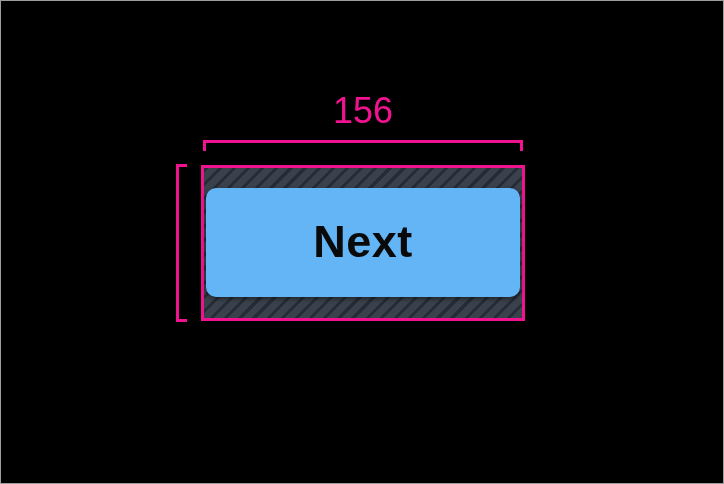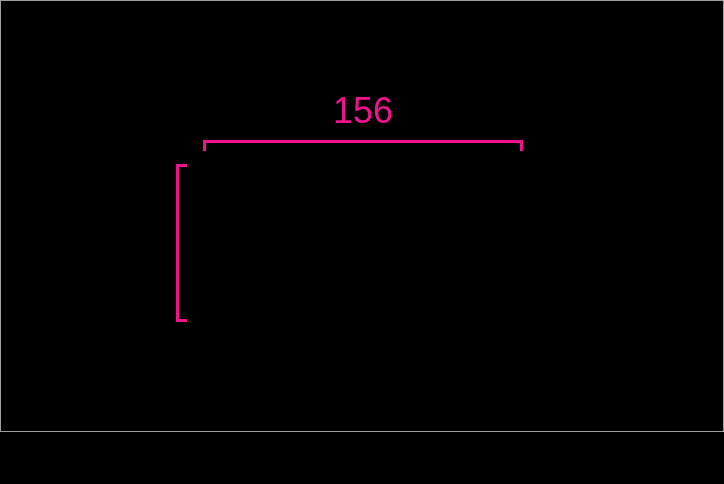--- a/index.html
+++ b/index.html
@@ -4,21 +4,21 @@
 <style>
   html, body {
     margin: 0;
     padding: 0;
     background: #000;
     font-family: "Liberation Sans", "DejaVu Sans", sans-serif;
   }
   #stage {
     position: relative;
     width: 724px;
-    height: 432px;
+    height: 484px;
     box-sizing: border-box;
     background: var(--color-canvas_bg, #000000);
     border: 1px solid var(--color-frame_border, #9E9E9E);
     overflow: hidden;
   }
 
   
   .widget-bounds {
     position: absolute;
     left: 200px;
@@ -114,14 +114,19 @@
 
 <div id="stage">
 
   <div class="width-label">156</div>
 
   <div class="width-bracket"></div>
 
 
   <div class="height-bracket"></div>
 
+  <div class="widget-bounds">
+    <div class="next-button">
+      <span class="btn-label">Next</span>
+    </div>
+  </div>
 
 </div>
 
 </body></html>

